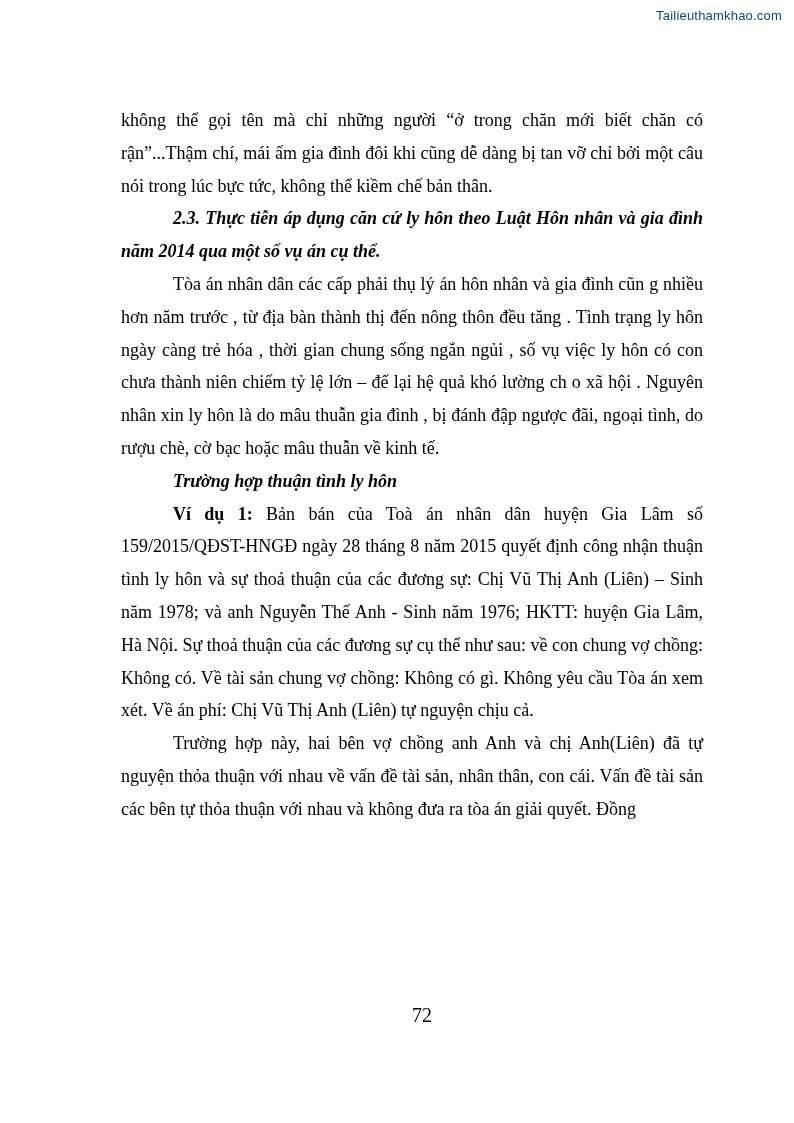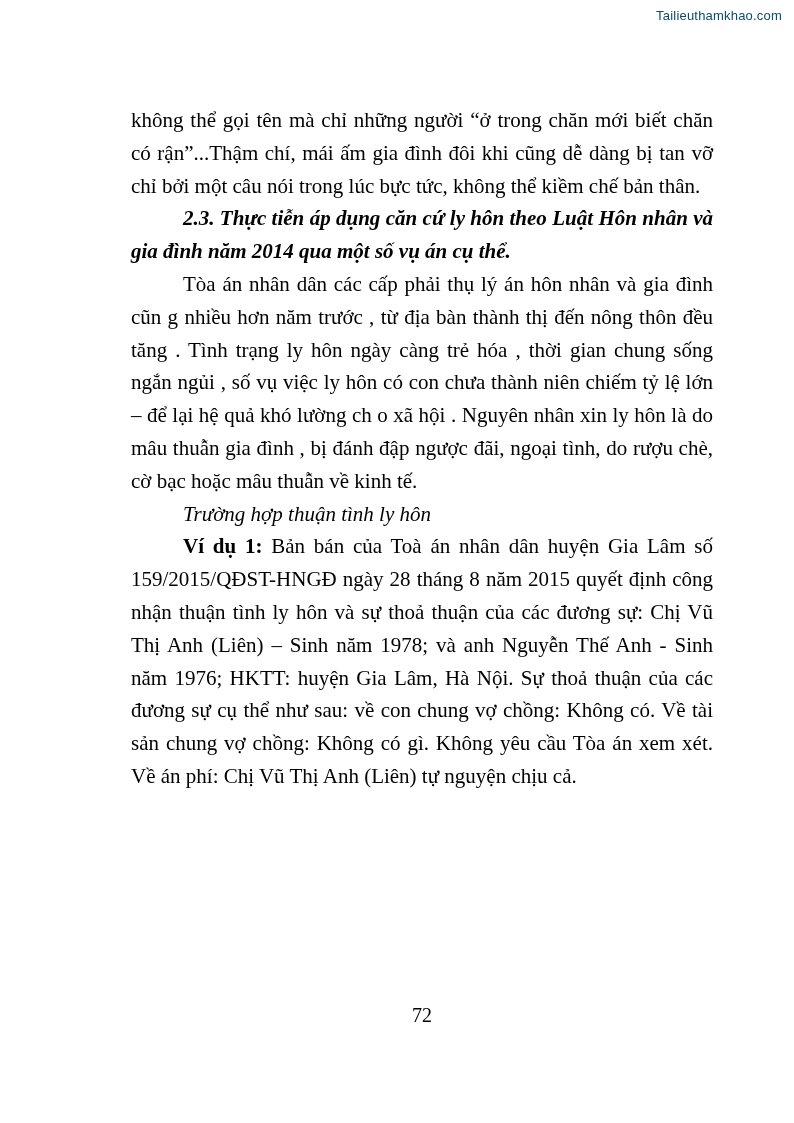--- a/index.html
+++ b/index.html
@@ -16,37 +16,37 @@
     top: 8px;
     right: 12px;
     font-family: "Liberation Sans", sans-serif;
     font-size: 13px;
     color: #0c4a6e;
     letter-spacing: 0.2px;
   }
   .content {
     position: absolute;
     top: 104px;
-    left: 131px;
+    left: 121px;
     width: 582px;
-    font-size: 21px;
+    font-size: 18px;
     line-height: 32.8px;
     text-align: justify;
   }
   .content p {
     margin: 0;
     text-indent: 52px;
   }
   .content p.no-indent { text-indent: 0; }
   .heading {
     font-weight: bold;
     font-style: italic;
   }
   .subheading {
-    font-weight: normal;
+    font-weight: bold;
     font-style: italic;
   }
   .lead-bold { font-weight: bold; }
   .page-footer {
     position: absolute;
     top: 1004px;
     left: 131px;
     width: 582px;
     text-align: center;
     font-size: 20px;
@@ -63,16 +63,17 @@
 
   <p class="heading">2.3. Thực tiễn áp dụng căn cứ ly hôn theo Luật Hôn nhân và gia đình năm 2014 qua một số vụ án cụ thể.</p>
 
   <p>Tòa án nhân dân các cấp phải thụ lý án hôn nhân và gia đình cũn g nhiều hơn năm trước , từ địa bàn thành thị đến nông thôn đều tăng . Tình trạng ly hôn ngày càng trẻ hóa , thời gian chung sống ngắn ngủi , số vụ việc ly hôn có con chưa thành niên chiếm tỷ lệ lớn – để lại hệ quả khó lường ch o xã hội . Nguyên nhân xin ly hôn là do mâu thuẫn gia đình , bị đánh đập ngược đãi, ngoại tình, do rượu chè, cờ bạc hoặc mâu thuẫn về kinh tế.</p>
 
 
   <p class="subheading">Trường hợp thuận tình ly hôn</p>
 
   <p><b class="lead-bold">Ví dụ 1:</b><span> Bản bán của Toà án nhân dân huyện Gia Lâm số 159/2015/QĐST-HNGĐ ngày 28 tháng 8 năm 2015 quyết định công nhận thuận tình ly hôn và sự thoả thuận của các đương sự: Chị Vũ Thị Anh (Liên) – Sinh năm 1978; và anh Nguyễn Thế Anh - Sinh năm 1976; HKTT: huyện Gia Lâm, Hà Nội. Sự thoả thuận của các đương sự cụ thể như sau: về con chung vợ chồng: Không có. Về tài sản chung vợ chồng: Không có gì. Không yêu cầu Tòa án xem xét. Về án phí: Chị Vũ Thị Anh (Liên) tự nguyện chịu cả.</span></p>
 
+  <p>Trường hợp này, hai bên vợ chồng anh Anh và chị Anh(Liên) đã tự nguyện thỏa thuận với nhau về vấn đề tài sản, nhân thân, con cái. Vấn đề tài sản các bên tự thỏa thuận với nhau và không đưa ra tòa án giải quyết. Đồng</p>
 
 </div>
 
 <div class="page-footer">72</div>
 
 </body></html>

